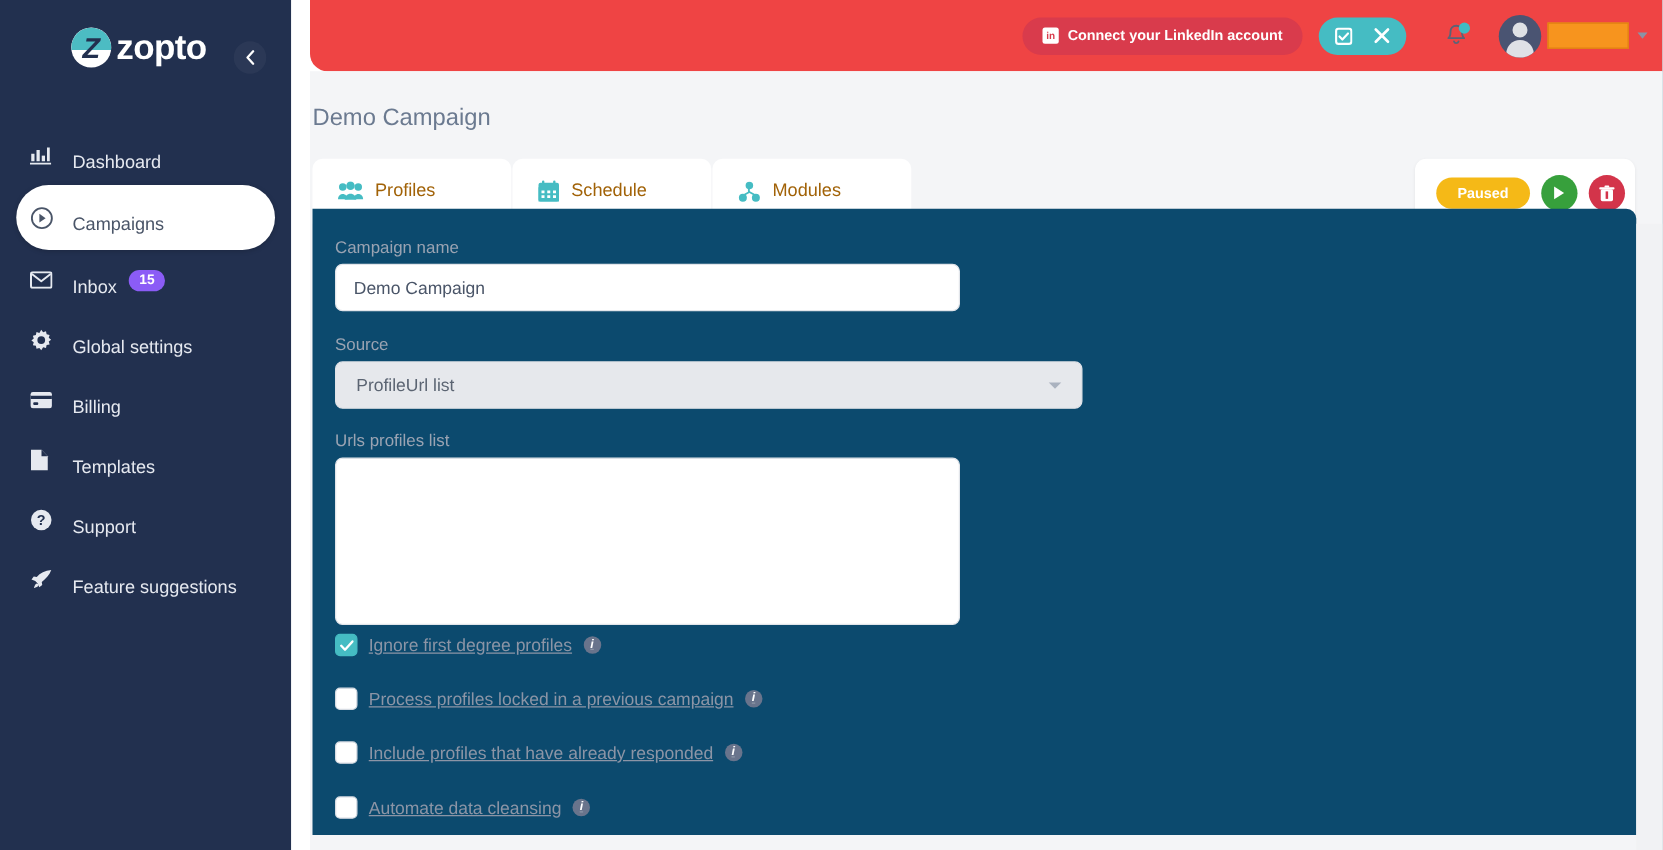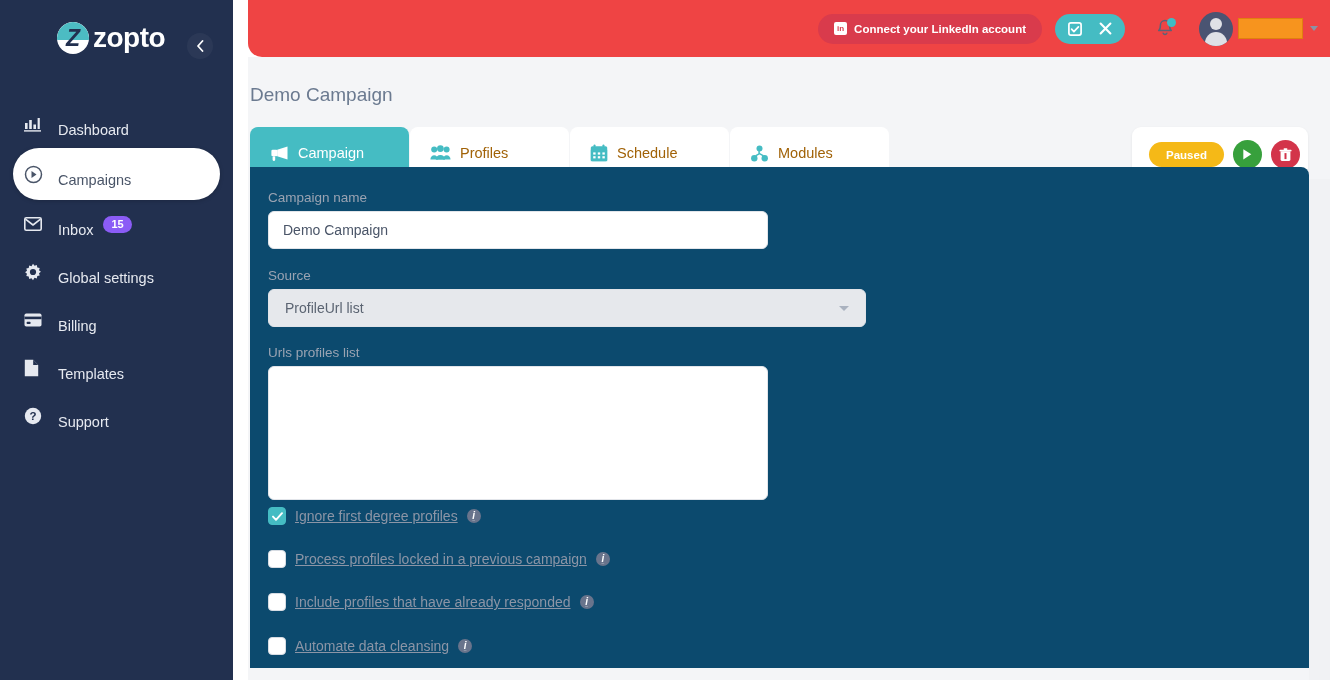--- a/index.html
+++ b/index.html
@@ -319,20 +319,29 @@
       <div class="nav-item">
         <span class="ico">
           <svg width="18" height="18" viewBox="0 0 18 18">
             <circle cx="9" cy="9" r="8.2" fill="#e6e9f0"></circle>
             <text x="9" y="13.3" text-anchor="middle" font-size="11.5" font-weight="bold" fill="#22304f" font-family="Liberation Sans, sans-serif">?</text>
           </svg>
         </span>
         <span class="lbl">Support</span>
       </div>
 
+      <div class="nav-item">
+        <span class="ico">
+          <svg width="18" height="18" viewBox="0 0 18 18">
+            <path d="M17 1C12 1.5 8 3.5 5.4 6.6L3 6.2 1.2 8.6l3 1.2 2 2 1.2 3 2.4-1.8-.4-2.4C12.5 8 15.5 5.2 17 1z" fill="#e6e9f0"></path>
+            <path d="M4.6 12.2c-1 1-1.4 3.2-1.4 3.2s2.2-.4 3.2-1.4c.6-.6.6-1.3.1-1.8s-1.3-.6-1.9 0z" fill="#e6e9f0"></path>
+          </svg>
+        </span>
+        <span class="lbl">Feature suggestions</span>
+      </div>
 
     </div>
   </div>
 
   <div class="main">
 
     <div class="topbar">
 
       <button class="li-btn">
         <span class="li-sq">in</span>
@@ -369,30 +378,20 @@
       <div class="redact"></div>
       <div class="caret-dn"></div>
     </div>
 
     <div class="content">
 
       <div class="page-title">Demo Campaign</div>
 
       <div class="tabs">
 
-        <div class="tab active">
-          <span class="tico">
-            <svg width="19" height="17" viewBox="0 0 19 17">
-              <path d="M17.5 1.4v13.2L7.2 11.3V4.7z" fill="#ffffff"></path>
-              <rect x="1.4" y="4.7" width="6" height="6.6" rx="1.2" fill="#ffffff"></rect>
-              <rect x="2.6" y="11.3" width="2.6" height="4.6" rx="1.1" fill="#ffffff"></rect>
-            </svg>
-          </span>
-          <span>Campaign</span>
-        </div>
 
         <div class="tab">
           <span class="tico">
             <svg width="21" height="16" viewBox="0 0 21 16">
               <circle cx="4.2" cy="4.6" r="3" fill="#45bcc3"></circle>
               <circle cx="16.6" cy="4.6" r="3" fill="#45bcc3"></circle>
               <circle cx="10.4" cy="3.6" r="3.4" fill="#45bcc3"></circle>
               <path d="M0.4 14.4c0-2.5 1.7-4.2 3.8-4.2s3.8 1.7 3.8 4.2z" fill="#45bcc3"></path>
               <path d="M13 14.4c0-2.5 1.6-4.2 3.7-4.2s3.8 1.7 3.8 4.2z" fill="#45bcc3"></path>
               <path d="M5.8 14.8c0-2.8 2-4.8 4.6-4.8s4.6 2 4.6 4.8z" fill="#45bcc3"></path>

